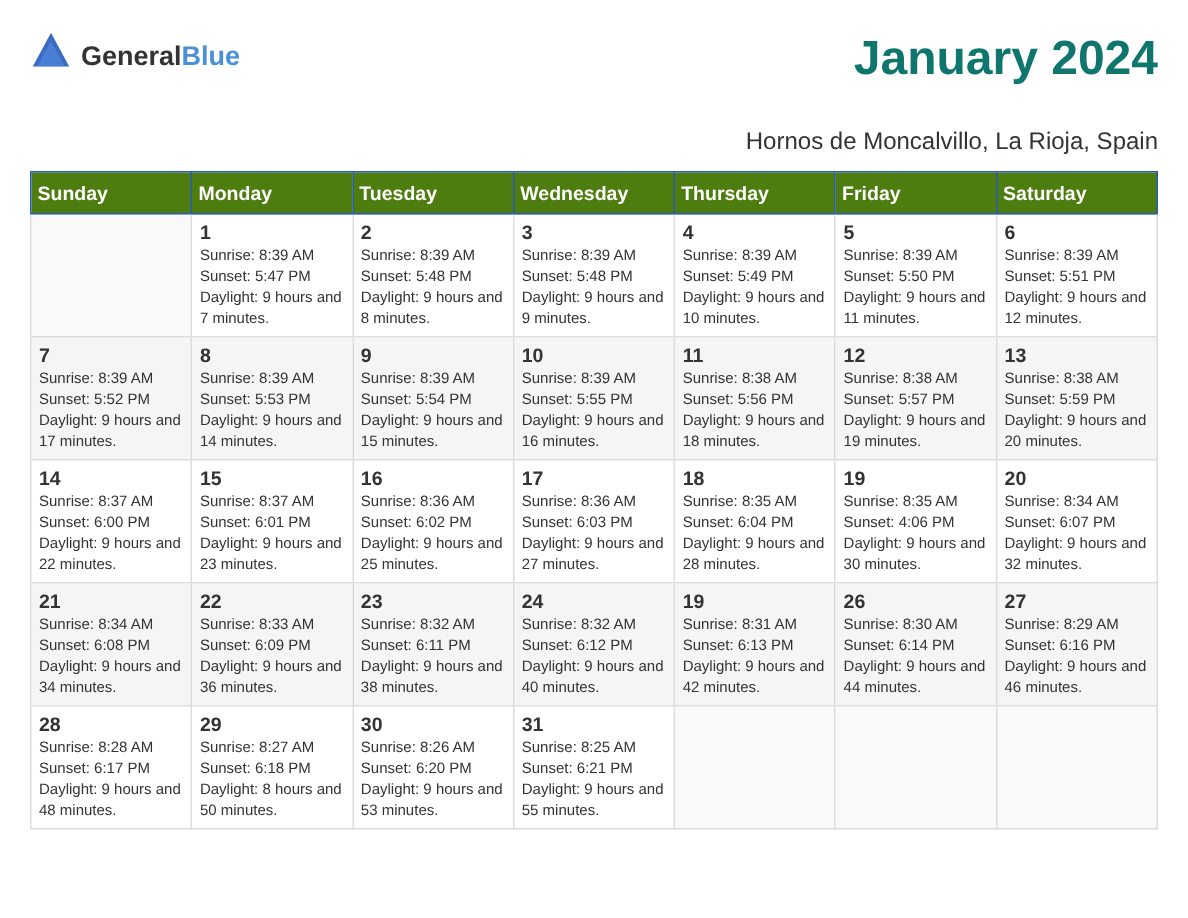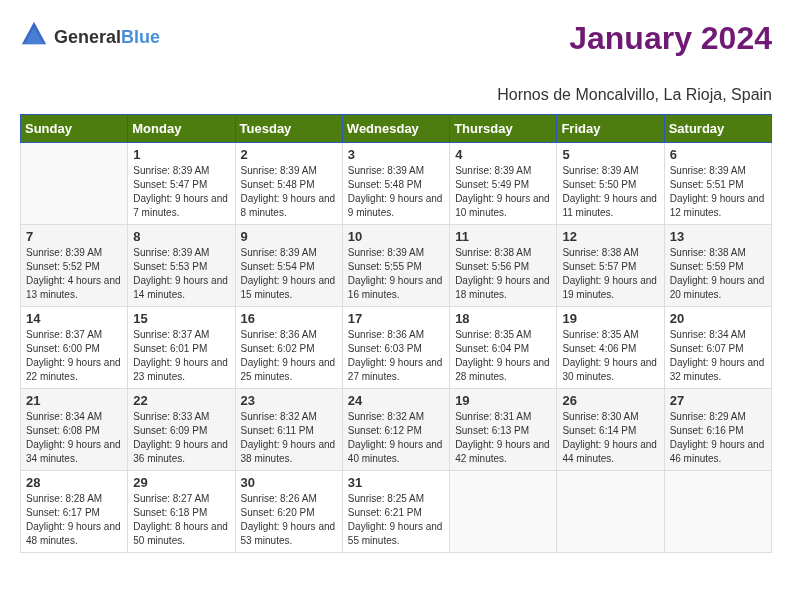--- a/index.html
+++ b/index.html
@@ -36,21 +36,21 @@
     .logo-icon {
       width: 28px;
       height: 28px;
     }
     .title-block {
       text-align: right;
     }
     .month-title {
       font-size: 32px;
       font-weight: bold;
-      color: #701a75;
+      color: #0f766e;
     }
     .location-title {
       font-size: 16px;
       color: #333;
       font-weight: normal;
       margin-top: 29px;
     }
     table {
       width: 100%;
       border-collapse: collapse;
@@ -181,21 +181,21 @@
           <div>Daylight: 9 hours and 12 minutes.</div>
         </div>
       </td>
       </tr>
       <tr>
         <td>
         <span class="day-number">7</span>
         <div class="day-info">
           <div>Sunrise: 8:39 AM</div>
           <div>Sunset: 5:52 PM</div>
-          <div>Daylight: 4 hours and 13 minutes.</div>
+          <div>Daylight: 9 hours and 17 minutes.</div>
         </div>
       </td>
         <td>
         <span class="day-number">8</span>
         <div class="day-info">
           <div>Sunrise: 8:39 AM</div>
           <div>Sunset: 5:53 PM</div>
           <div>Daylight: 9 hours and 14 minutes.</div>
         </div>
       </td>

